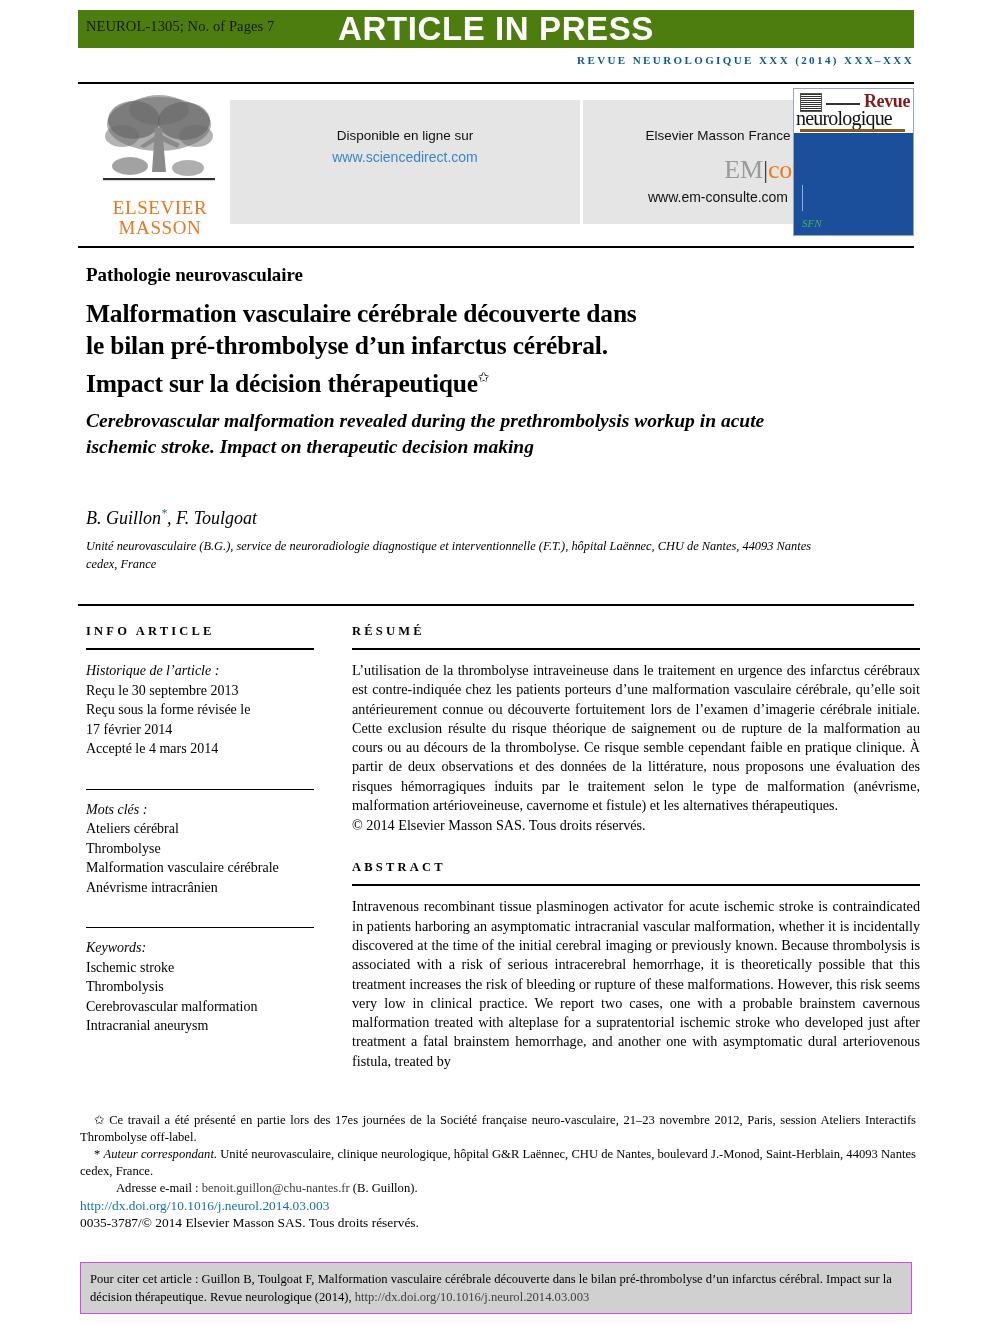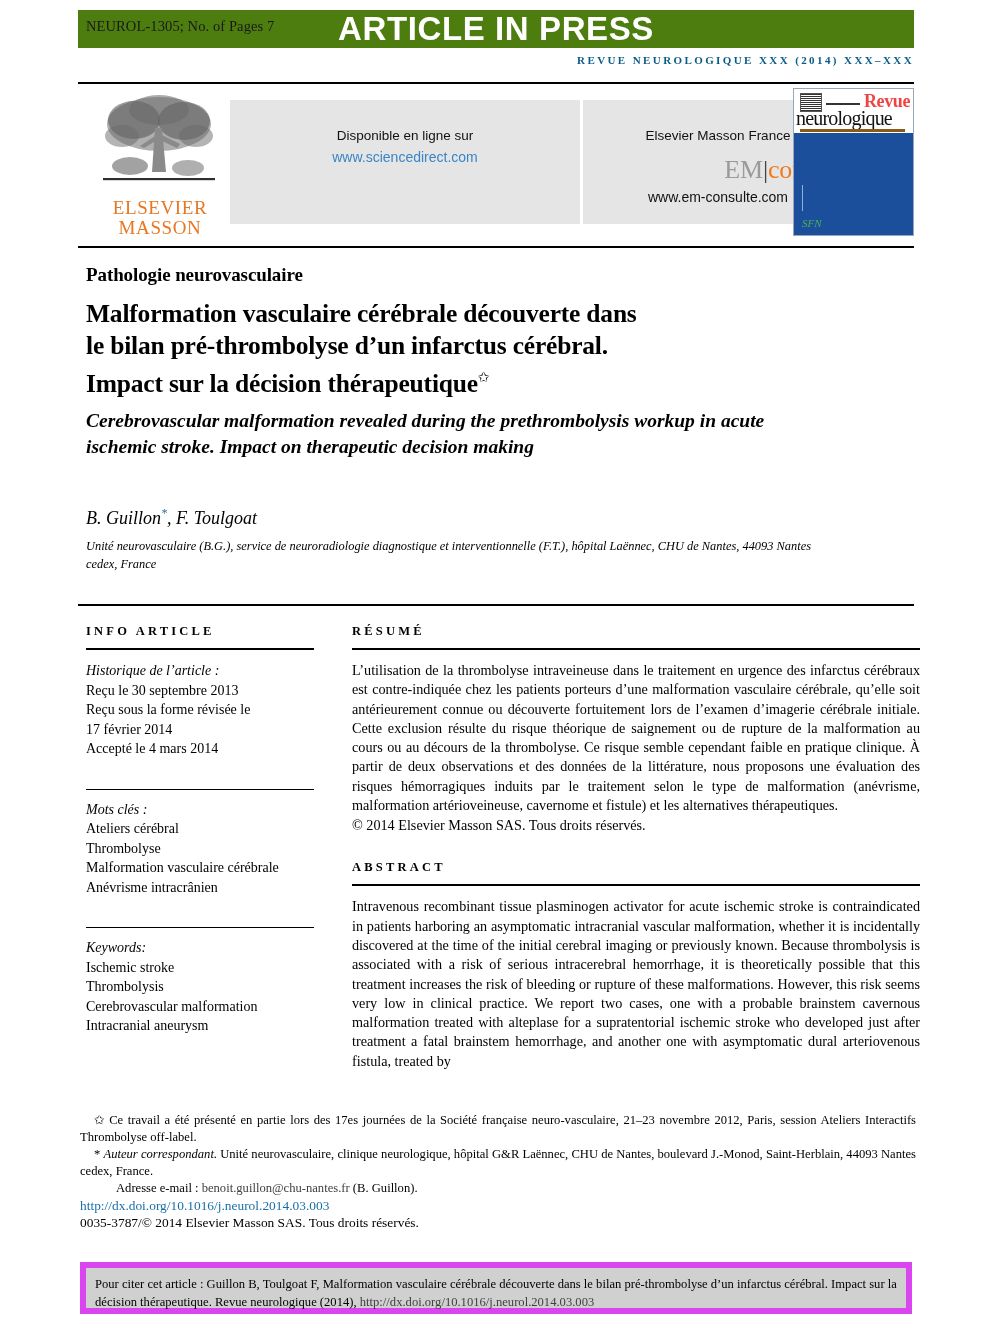--- a/index.html
+++ b/index.html
@@ -172,21 +172,21 @@
   }
   .cover .cv-stamp {
     position: absolute; left: 6px; top: 4px;
     width: 20px; height: 17px;
     background: repeating-linear-gradient(0deg,#333 0 1px,#fff 1px 2px);
     border: 1px solid #555;
   }
   .cover .cv-revue {
     position: absolute; right: 3px; top: 2px;
     font-family: "Liberation Serif", serif;
-    font-size: 18px; color: #ef4444; font-weight: bold;
+    font-size: 18px; color: #7f1d1d; font-weight: bold;
     letter-spacing: -0.4px;
   }
   .cover .cv-dash {
     position: absolute; left: 32px; top: 14px; width: 34px; height: 2px;
     background: #333;
   }
   .cover .cv-neuro {
     position: absolute; left: 2px; top: 18px;
     font-family: "Liberation Serif", serif;
     font-size: 20px; color: #111; letter-spacing: -0.8px;
@@ -349,21 +349,21 @@
   .issn-line { font-size: 13.4px; }
 
   
   .cite-box {
     position: absolute;
     left: 80px;
     top: 1262px;
     width: 832px;
     height: 52px;
     background: #d0d0d0;
-    border: 6px solid #d946ef;
+    border: 1px solid #d946ef;
     box-sizing: border-box;
   }
   .cite-inner {
     position: absolute;
     left: 9px;
     top: 8px;
     right: 9px;
     font-family: "Liberation Serif", serif;
     font-size: 12.6px;
     line-height: 17.5px;

